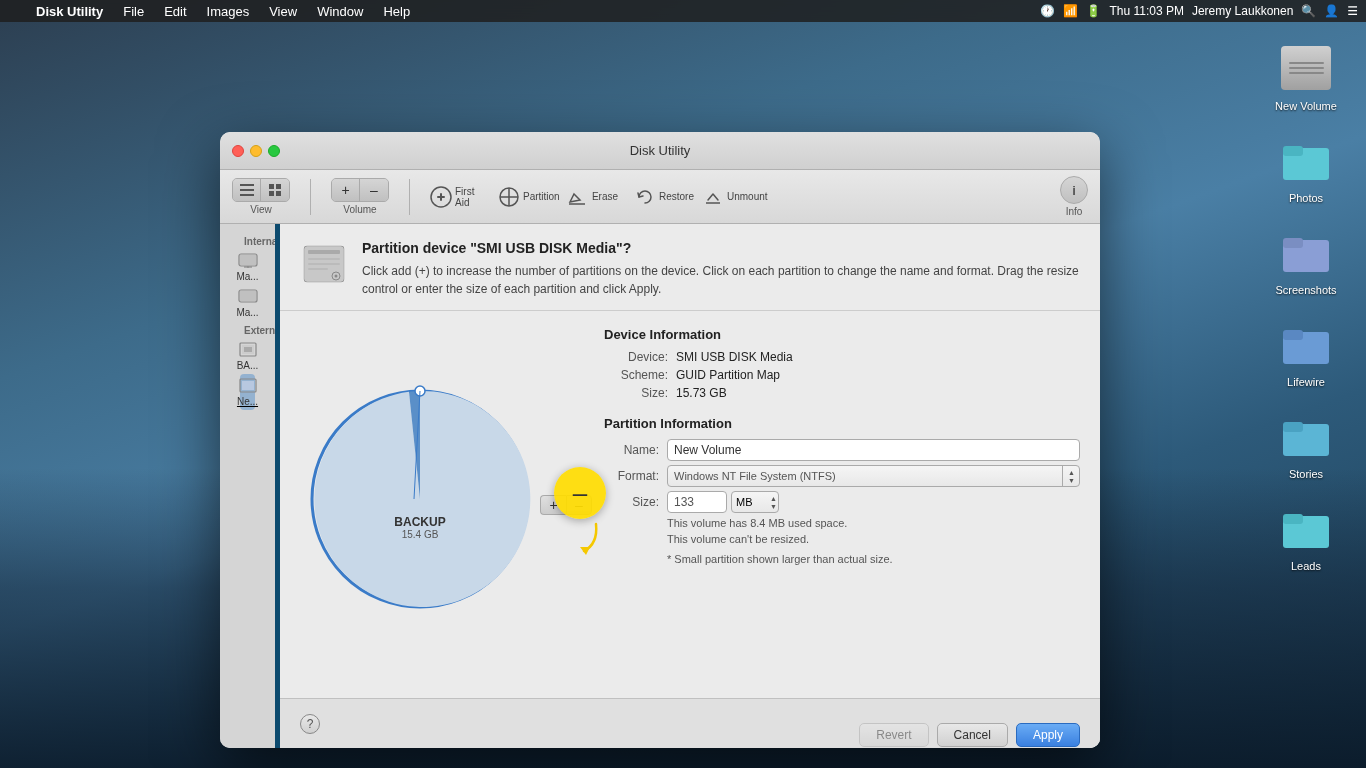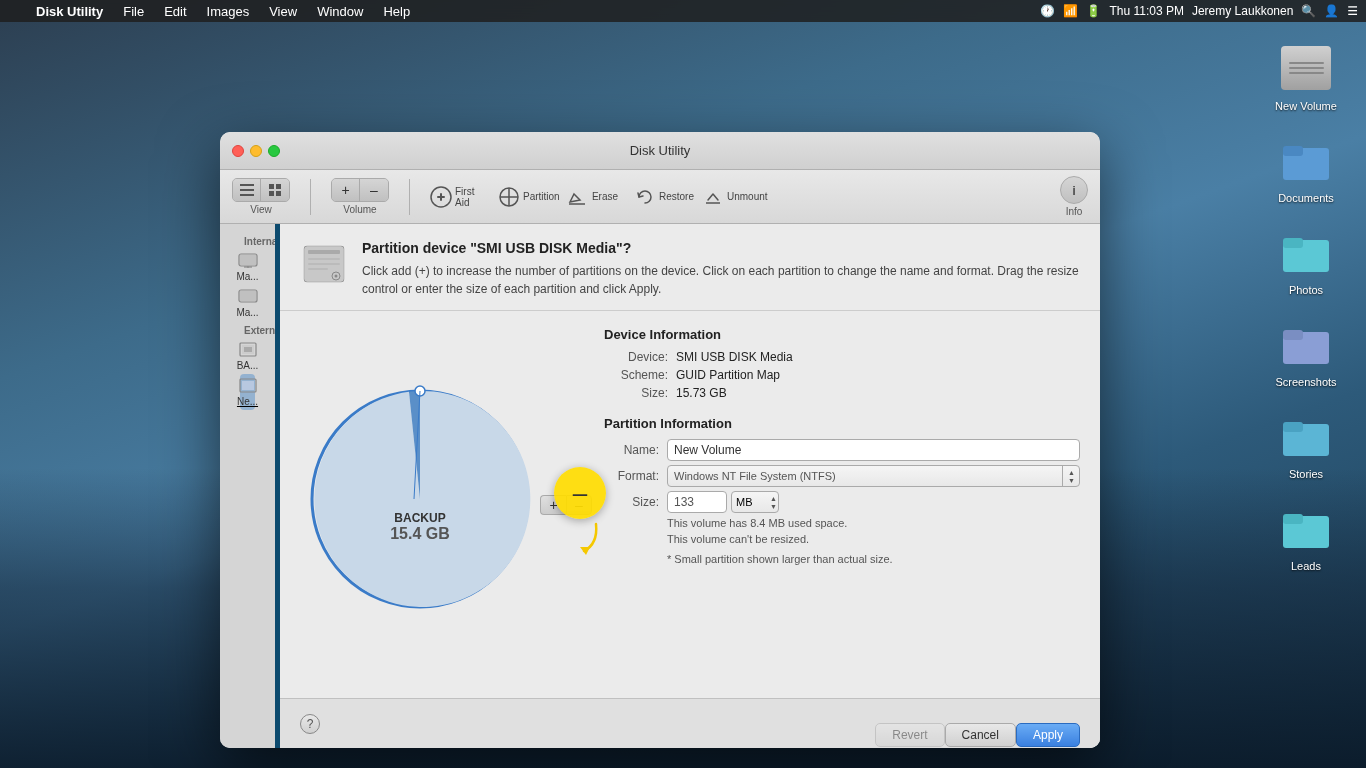--- a/index.html
+++ b/index.html
@@ -413,23 +413,22 @@
       text-align: center;
     }
 
     .partition-label-name {
       font-size: 12px;
       font-weight: 600;
       color: #333;
     }
 
     .partition-label-size {
-      font-size: 16px;
-      color: #555;
-      font-weight: bold;
+      font-size: 10px;
+      color: #555;
     }
 
     .partition-buttons {
       display: flex;
       gap: 0;
     }
 
     .partition-btn {
       width: 26px;
       height: 20px;
@@ -622,20 +621,21 @@
       padding: 0 20px;
     }
 
     .footer-left {
       display: flex;
       align-items: center;
     }
 
     .footer-right {
       display: flex;
+      gap: 8px;
       align-items: flex-start;
       margin-top: 23px;
     }
 
     .help-btn {
       width: 20px;
       height: 20px;
       border-radius: 50%;
       border: 1px solid #888;
       display: flex;
@@ -710,29 +710,20 @@
       <div class="icon-img">
         <div class="hdd-icon">
           <div class="hdd-line"></div>
           <div class="hdd-line"></div>
           <div class="hdd-line"></div>
         </div>
       </div>
       <span class="icon-label">New Volume</span>
     </div>
 
-    <div class="desktop-icon">
-      <div class="icon-img">
-        <svg width="54" height="44" viewBox="0 0 54 44">
-          <rect x="4" y="10" width="46" height="32" rx="3" fill="#5b9bd5"></rect>
-          <rect x="4" y="8" width="20" height="10" rx="3" fill="#4a88c2"></rect>
-        </svg>
-      </div>
-      <span class="icon-label">Documents</span>
-    </div>
 
     <div class="desktop-icon">
       <div class="icon-img">
         <svg width="54" height="44" viewBox="0 0 54 44">
           <rect x="4" y="10" width="46" height="32" rx="3" fill="#5bc8d5"></rect>
           <rect x="4" y="8" width="20" height="10" rx="3" fill="#4ab5c2"></rect>
         </svg>
       </div>
       <span class="icon-label">Photos</span>
     </div>
@@ -740,20 +731,29 @@
     <div class="desktop-icon">
       <div class="icon-img">
         <svg width="54" height="44" viewBox="0 0 54 44">
           <rect x="4" y="10" width="46" height="32" rx="3" fill="#8a9ed5"></rect>
           <rect x="4" y="8" width="20" height="10" rx="3" fill="#7a8ec2"></rect>
         </svg>
       </div>
       <span class="icon-label">Screenshots</span>
     </div>
 
+    <div class="desktop-icon">
+      <div class="icon-img">
+        <svg width="54" height="44" viewBox="0 0 54 44">
+          <rect x="4" y="10" width="46" height="32" rx="3" fill="#6a9bd5"></rect>
+          <rect x="4" y="8" width="20" height="10" rx="3" fill="#5a88c2"></rect>
+        </svg>
+      </div>
+      <span class="icon-label">Lifewire</span>
+    </div>
 
     <div class="desktop-icon">
       <div class="icon-img">
         <svg width="54" height="44" viewBox="0 0 54 44">
           <rect x="4" y="10" width="46" height="32" rx="3" fill="#5bb5d5"></rect>
           <rect x="4" y="8" width="20" height="10" rx="3" fill="#4aa2c2"></rect>
         </svg>
       </div>
       <span class="icon-label">Stories</span>
     </div>

